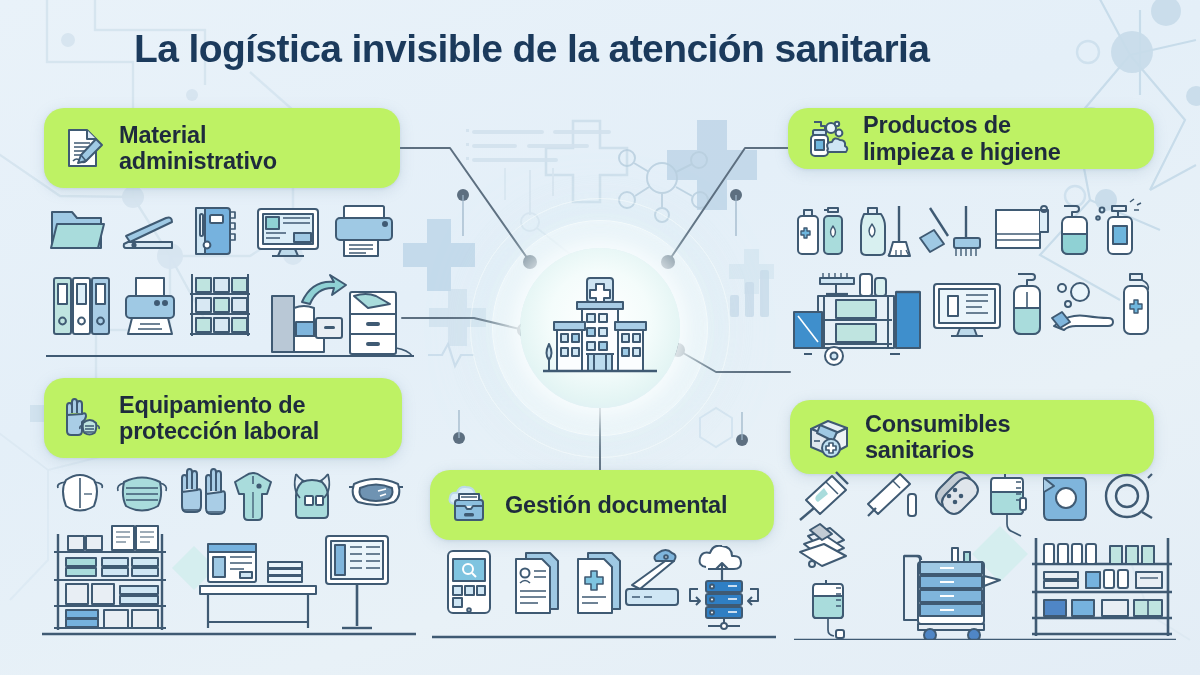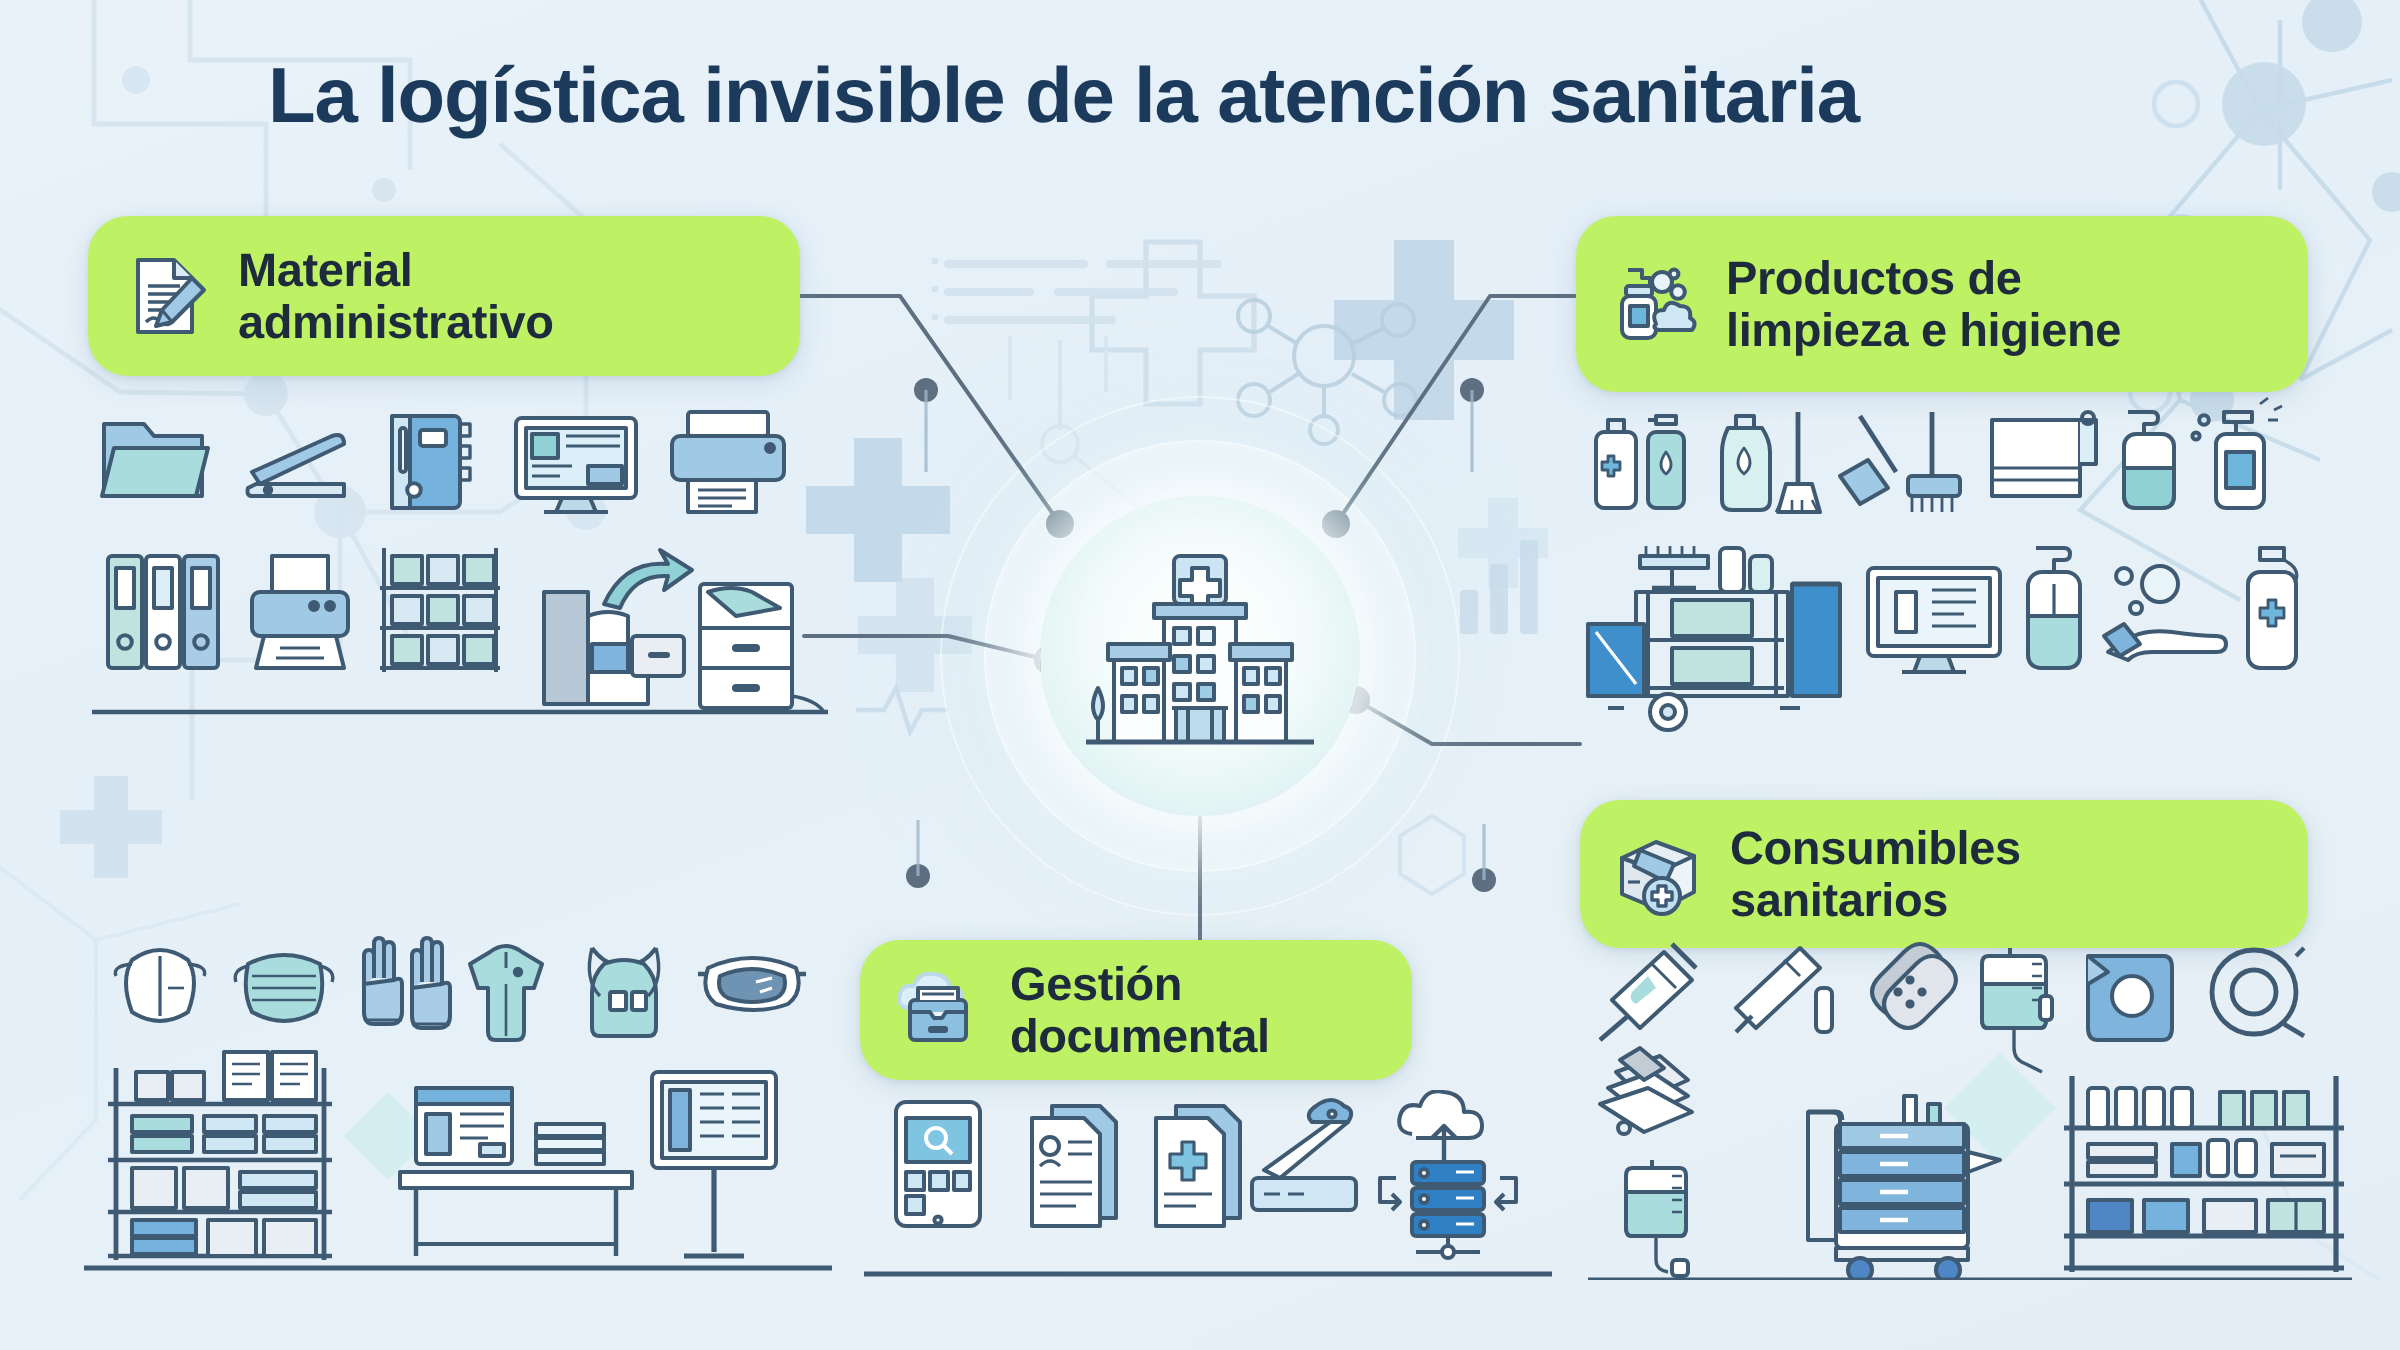--- a/index.html
+++ b/index.html
@@ -49,24 +49,24 @@
     display: flex; align-items: center; gap: 13px;
     padding: 13px 22px 13px 16px;
   }
   .card-icon { flex: 0 0 auto; width: 46px; height: 46px; }
   .card-label {
     font-size: 23.5px; font-weight: 700; color: #1e2b3d;
     line-height: 1.12; letter-spacing: -0.2px; white-space: pre-line;
   }
 
   #card-admin    { left: 44px;  top: 108px; width: 356px; height: 80px; }
-  #card-clean    { left: 788px; top: 108px; width: 366px; height: 88px; align-items: center; }
+  #card-clean    { left: 788px; top: 108px; width: 366px; height: 61px; align-items: center; }
   #card-ppe      { left: 44px;  top: 378px; width: 358px; height: 80px; }
   #card-consum   { left: 790px; top: 388px; width: 364px; height: 74px; margin-top: 12px; }
-  #card-doc      { left: 430px; top: 470px; width: 276px; height: 70px; }
+  #card-doc      { left: 430px; top: 470px; width: 344px; height: 70px; text-align: center; }
 
   
   .cluster { position: absolute; }
 </style>
 </head>
 <body>
 
 <div id="stage">
 
   <svg class="bg-layer" viewBox="0 0 1200 675" width="1200" height="675">
@@ -291,20 +291,35 @@
           <circle cx="35" cy="17" r="3.4" fill="#e7f4fb"></circle>
           <circle cx="33" cy="8" r="2.2" fill="#e7f4fb"></circle>
           <path d="M24 33 q-3 -7 4 -7 q2 -6 8 -2 q6 0 5 6 q4 2 1 6 h-17 q-3 -1 -1 -3 z" fill="#cfe6f4"></path>
         </g>
       </svg>
     </span>
     <span class="card-label">Productos de
 limpieza e higiene</span>
   </div>
 
+  <div id="card-ppe" class="card">
+    <span class="card-icon">
+      <svg viewBox="0 0 46 46" width="46" height="46">
+        <g stroke="#3f5a73" stroke-width="2" fill="none" stroke-linejoin="round">
+          <path d="M7 20 v-9 q0 -3 2.5 -3 t2.5 3 v7 M12 18 v-11 q0 -3 2.5 -3 t2.5 3 v11 M17 18 v-9 q0 -3 2.5 -3 t2.5 3 v10
+                   M22 19 q4 -2 4 2 q0 3 -4 6 v9 q0 4 -4 4 h-7 q-4 0 -4 -4 v-16 z" fill="#a9cde6"></path>
+          <path d="M23 28 q7 -6 13 0 q1 6 -1.5 10 q-5 3 -10 0 q-2.5 -4 -1.5 -10 z" fill="#bfe4e0"></path>
+          <path d="M23 30 q-4 1 -3 4 M36 30 q4 1 3 4" stroke-width="1.7"></path>
+          <path d="M25 31 h9 M25 34 h9 M25 37 h9" stroke-width="1.3"></path>
+        </g>
+      </svg>
+    </span>
+    <span class="card-label">Equipamiento de
+protección laboral</span>
+  </div>
 
   <div id="card-consum" class="card">
     <span class="card-icon">
       <svg viewBox="0 0 46 46" width="46" height="46">
         <g stroke="#3f5a73" stroke-width="2" fill="none" stroke-linejoin="round">
           <path d="M5 15 L22 7 L41 14 L24 22 z" fill="#e6eef4"></path>
           <path d="M5 15 v18 L24 41 V22 z" fill="#dfe8ef"></path>
           <path d="M24 22 v19 L41 32 V14 z" fill="#eef3f7"></path>
           <path d="M14 11 L31 18 L27 27 L11 19 z" fill="#9fc9e4"></path>
           <path d="M8 27 h6" stroke-width="1.6"></path>

